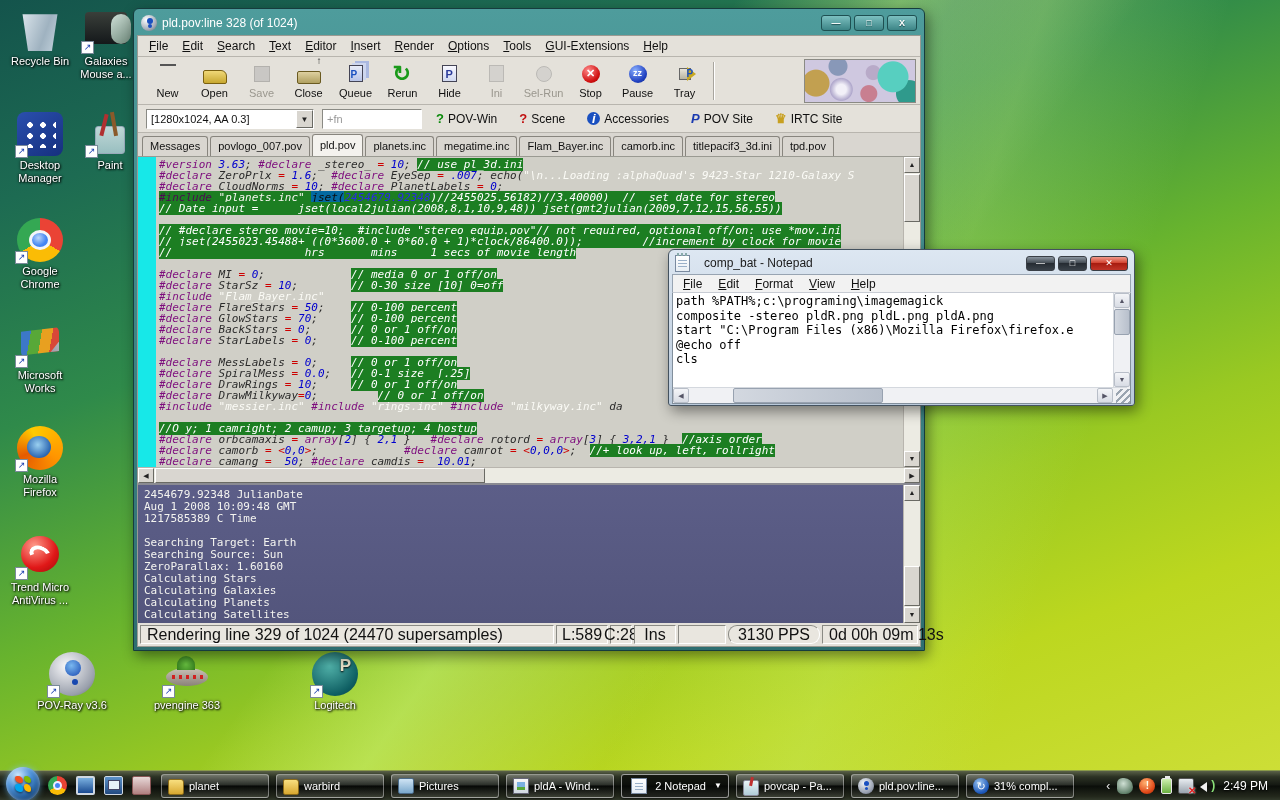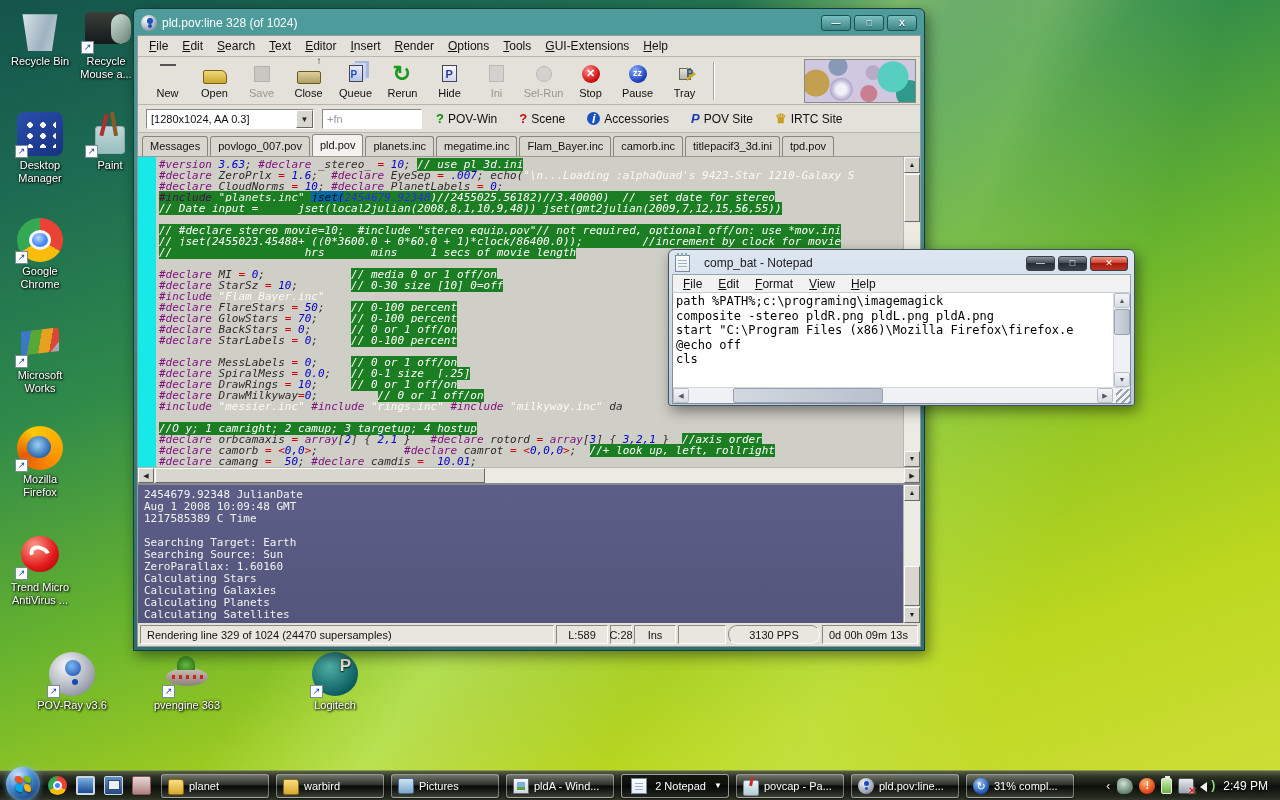--- a/index.html
+++ b/index.html
@@ -111,21 +111,21 @@
   .vsb{width:17px;flex:0 0 17px;background:#ecebe3;position:relative;border-left:1px solid #b8b5ae;}
   .sb-btn{position:absolute;left:0;width:16px;height:16px;background:#d9d6d0;border:1px solid;border-color:#fff #6a6a64 #6a6a64 #fff;font-size:7px;text-align:center;line-height:14px;color:#222;}
   .sb-thumb{position:absolute;left:0;width:16px;background:#d9d6d0;border:1px solid;border-color:#fff #6a6a64 #6a6a64 #fff;}
   #hsb{height:16px;background:#ecebe3;position:relative;border-top:1px solid #b8b5ae;}
   .sb-btn-h{position:absolute;top:0;width:16px;height:15px;background:#d9d6d0;border:1px solid;border-color:#fff #6a6a64 #6a6a64 #fff;font-size:7px;text-align:center;line-height:13px;color:#222;}
   .sb-thumb-h{position:absolute;top:0;height:15px;background:#d9d6d0;border:1px solid;border-color:#fff #6a6a64 #6a6a64 #fff;}
   
   #msgpane{height:140px;background:linear-gradient(#5c5e88,#53557c);border-top:2px solid #8a8a92;position:relative;display:flex;}
   #msgtext{flex:1;padding:4px 6px;font-family:"DejaVu Sans Mono",monospace;font-size:11px;line-height:12px;color:#f4f4f0;white-space:pre;overflow:hidden;}
   
-  #pov-status{height:23px;display:flex;align-items:center;background:#e4e1da;padding:1px 2px;gap:2px;font-size:11px;color:#111;}
+  #pov-status{height:23px;display:flex;align-items:center;background:#e4e1da;padding:1px 2px;gap:2px;font-size:16px;color:#111;}
   .st-cell{height:19px;border:1px solid;border-color:#8a8a84 #fff #fff #8a8a84;display:flex;align-items:center;padding:0 6px;background:#e9e6df;white-space:nowrap;}
   .st-msg{flex:1;} .st-line{width:52px;justify-content:center;} .st-col{width:22px;justify-content:center;}
   .st-mode{width:42px;justify-content:center;} .st-blank{width:48px;} .st-pps{width:92px;justify-content:center;border-radius:9px;} .st-time{width:96px;}
   
   #notepad{position:absolute;left:668px;top:249px;width:467px;height:157px;z-index:3;
     background:linear-gradient(#dde7f2,#b9c9da);border:1px solid #44525f;border-radius:6px 6px 3px 3px;padding:2px 3px 3px 3px;}
   #np-title{height:22px;display:flex;align-items:center;gap:14px;padding:0 3px;font-size:12px;color:#1a1a1a;}
   .np-ic{width:15px;height:17px;background:linear-gradient(#fff,#e8eef4);border:1px solid #7a8aa0;position:relative;flex:0 0 15px;}
   .np-ic::before{content:"";position:absolute;left:1px;right:1px;top:-3px;height:3px;background:repeating-linear-gradient(90deg,#8aa 0 2px,transparent 2px 4px);}
   .np-ic::after{content:"";position:absolute;left:2px;right:2px;top:4px;height:8px;background:repeating-linear-gradient(#9ab0c8 0 1px,transparent 1px 3px);}
@@ -198,21 +198,21 @@
         <div class="dig">
           <span class="ig ig-recycle-bin"></span>
         </div>
         <div class="dlabel">Recycle Bin</div>
       </div>
       <div class="dicon" style="left: 66px; top: 8px;">
         <div class="dig">
           <span class="ig ig-logitech-mouse"></span>
           <span class="scarrow">↗</span>
         </div>
-        <div class="dlabel">Recycle
+        <div class="dlabel">Galaxies
 Mouse a...</div>
       </div>
       <div class="dicon" style="left: 0px; top: 112px;">
         <div class="dig">
           <span class="ig ig-desktop-manager"></span>
           <span class="scarrow">↗</span>
         </div>
         <div class="dlabel">Desktop
 Manager</div>
       </div>

